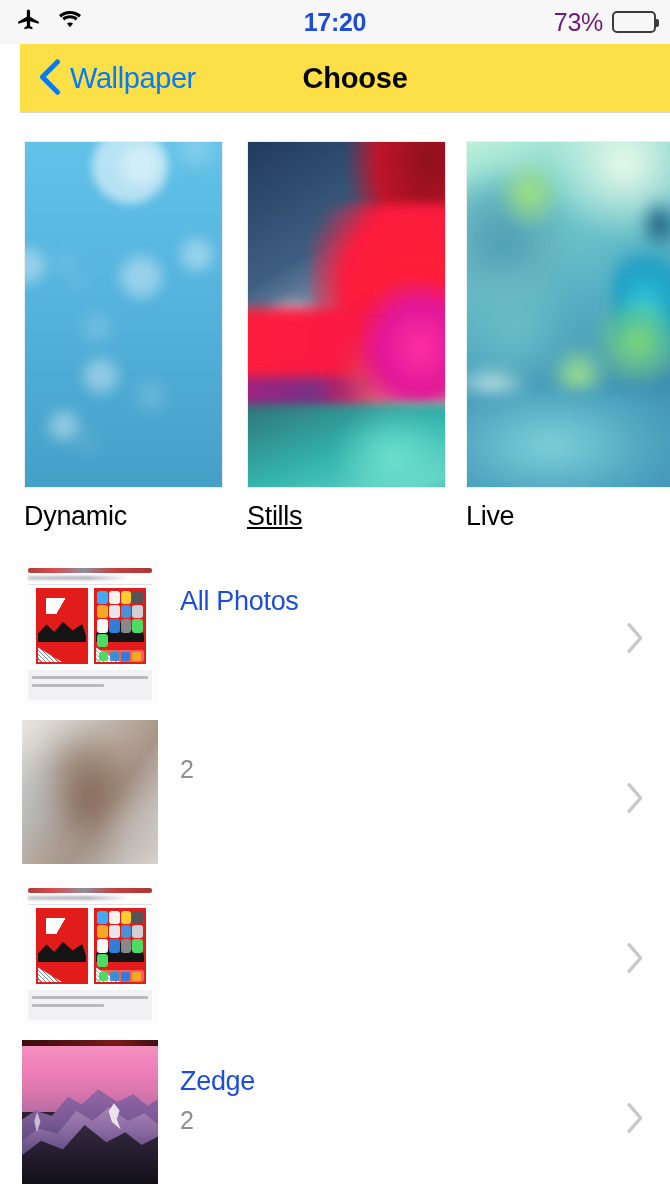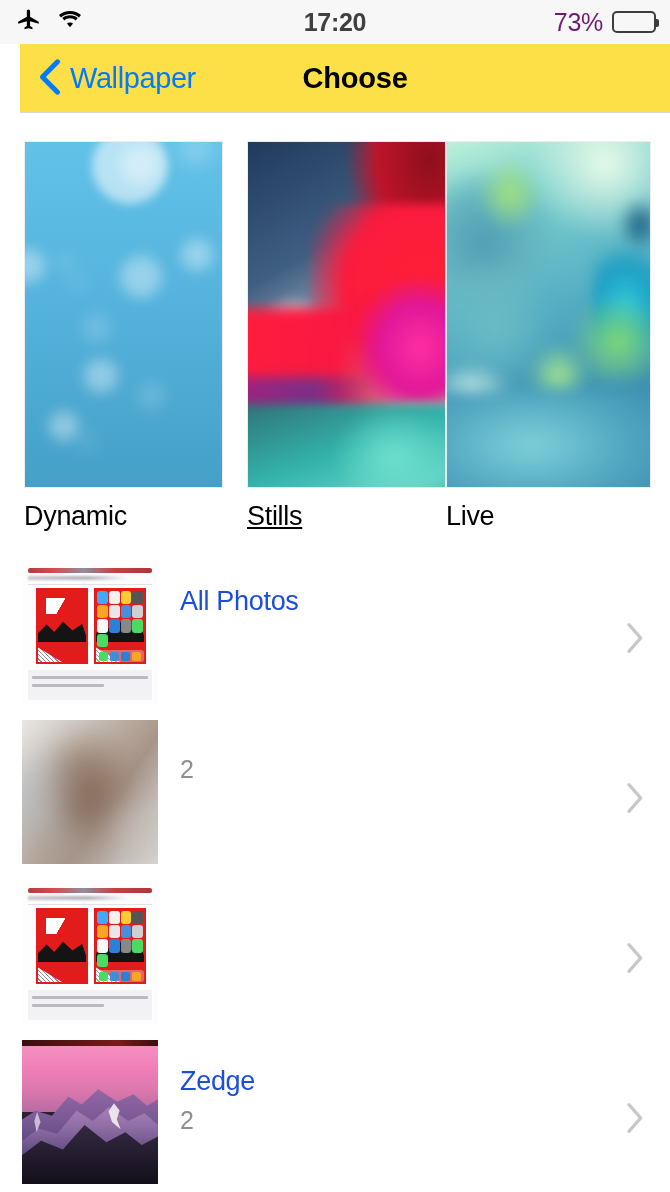--- a/index.html
+++ b/index.html
@@ -15,21 +15,21 @@
   
   .status-bar {
     position:absolute; top:0; left:0; width:670px; height:44px;
     background:#f7f7f7;
     display:flex; align-items:center;
   }
   .status-left { position:absolute; left:16px; top:0; height:44px; display:flex; align-items:center; gap:14px; }
   .status-center { position:absolute; left:0; width:670px; text-align:center; top:0; height:44px;
                    display:flex; align-items:center; justify-content:center; }
   .status-right { position:absolute; right:14px; top:0; height:44px; display:flex; align-items:center; gap:9px; }
-  .status-time { font-size:25px; font-weight:600; color:#404040; letter-spacing:-0.3px; }
+  .status-time { font-size:25px; font-weight:600; color:#1d4ed8; letter-spacing:-0.3px; }
   .battery-pct { font-size:25px; font-weight:400; color:#701a75; letter-spacing:-0.3px; }
   .battery-shell {
     position:relative; width:44px; height:22px;
     border:2px solid #3c3c3c; border-radius:5px; padding:2px;
   }
   .battery-fill { height:100%; background:#000; border-radius:2px; }
   .battery-nub {
     position:absolute; right:-5px; top:6px; width:3px; height:8px;
     background:#3c3c3c; border-radius:0 2px 2px 0;
   }
@@ -56,21 +56,21 @@
   .category-cell { position:absolute; top:0; cursor:pointer; }
   .cat-thumb {
     width:199px; height:347px; overflow:hidden; position:relative;
     border:1px solid rgba(0,0,0,0.07);
   }
   .cat-label {
     margin-top:14px; font-size:27px; color:#000; letter-spacing:-0.3px; line-height:1.1;
   }
   #cell-dynamic { left:24px; }
   #cell-stills  { left:247px;text-decoration:underline; }
-  #cell-live    { left:446px; }
+  #cell-live    { left:446px;padding-left:20px; }
   #cell-live .cat-thumb { width:205px; }
 
   
   .wp-dynamic { width:100%; height:100%; background:linear-gradient(180deg,#62c2e8 0%,#55b3dd 45%,#45a0c8 100%); position:relative; }
   .bokeh { position:absolute; border-radius:50%; background:rgba(255,255,255,0.38); filter:blur(7px); }
   .bokeh.soft { background:rgba(255,255,255,0.22); filter:blur(9px); }
   .bokeh.bright { background:rgba(255,255,255,0.55); filter:blur(5px); }
 
   
   .wp-stills { width:100%; height:100%; position:relative; background:#24405e; overflow:hidden; }

